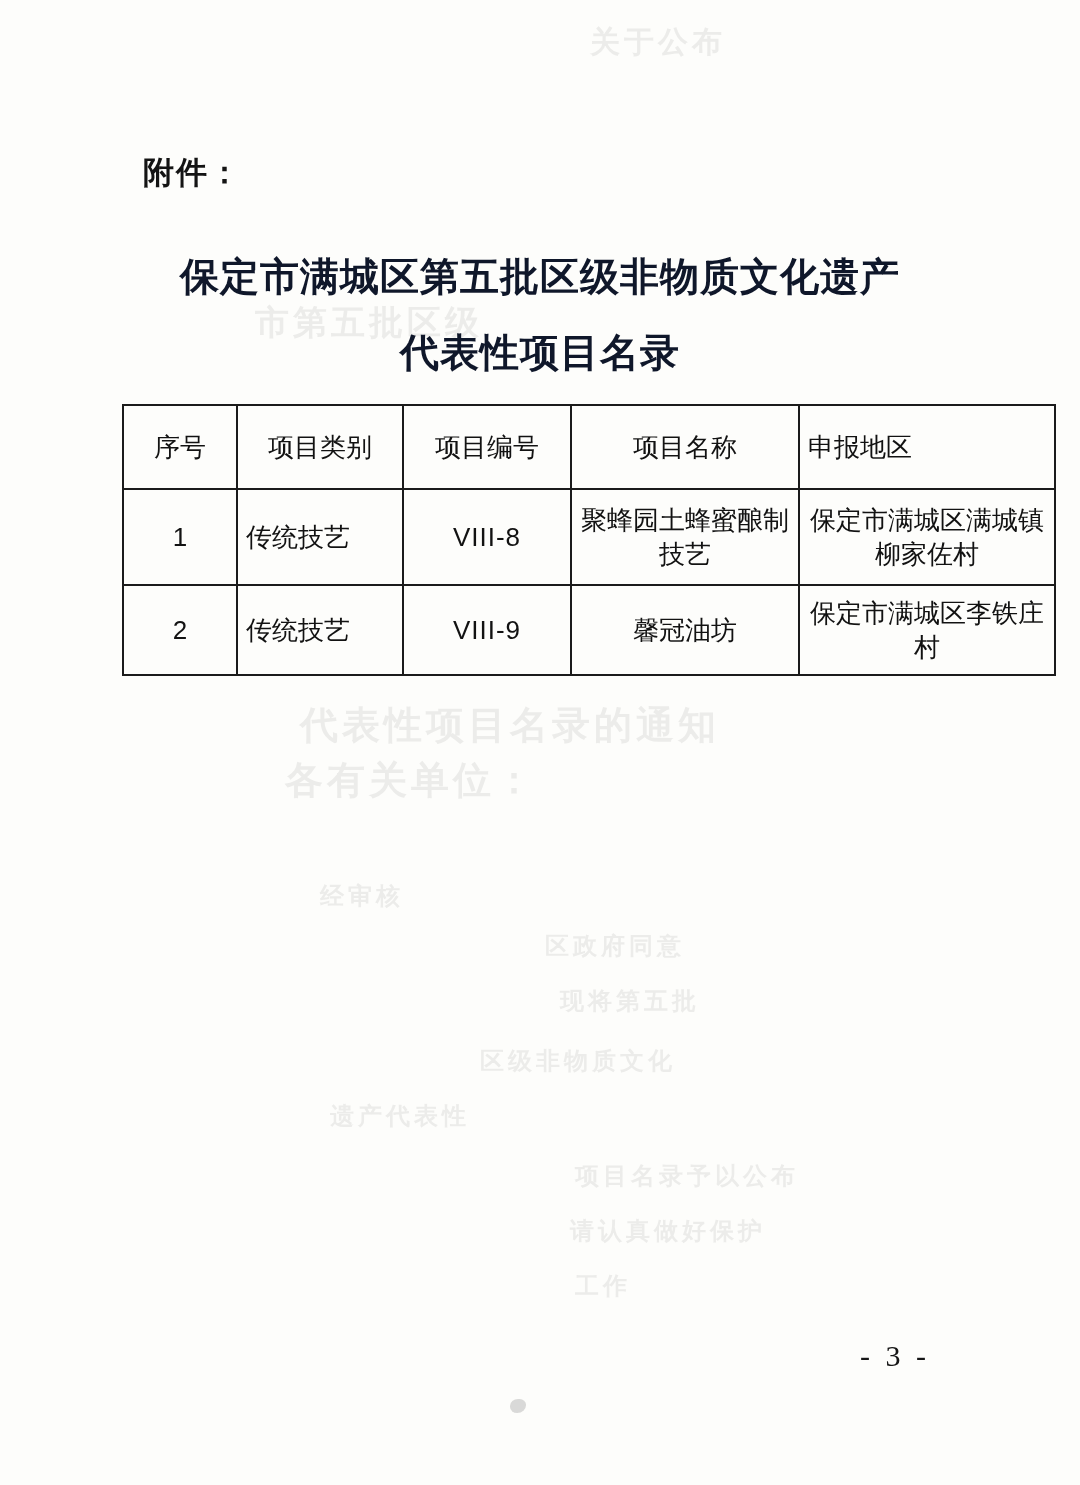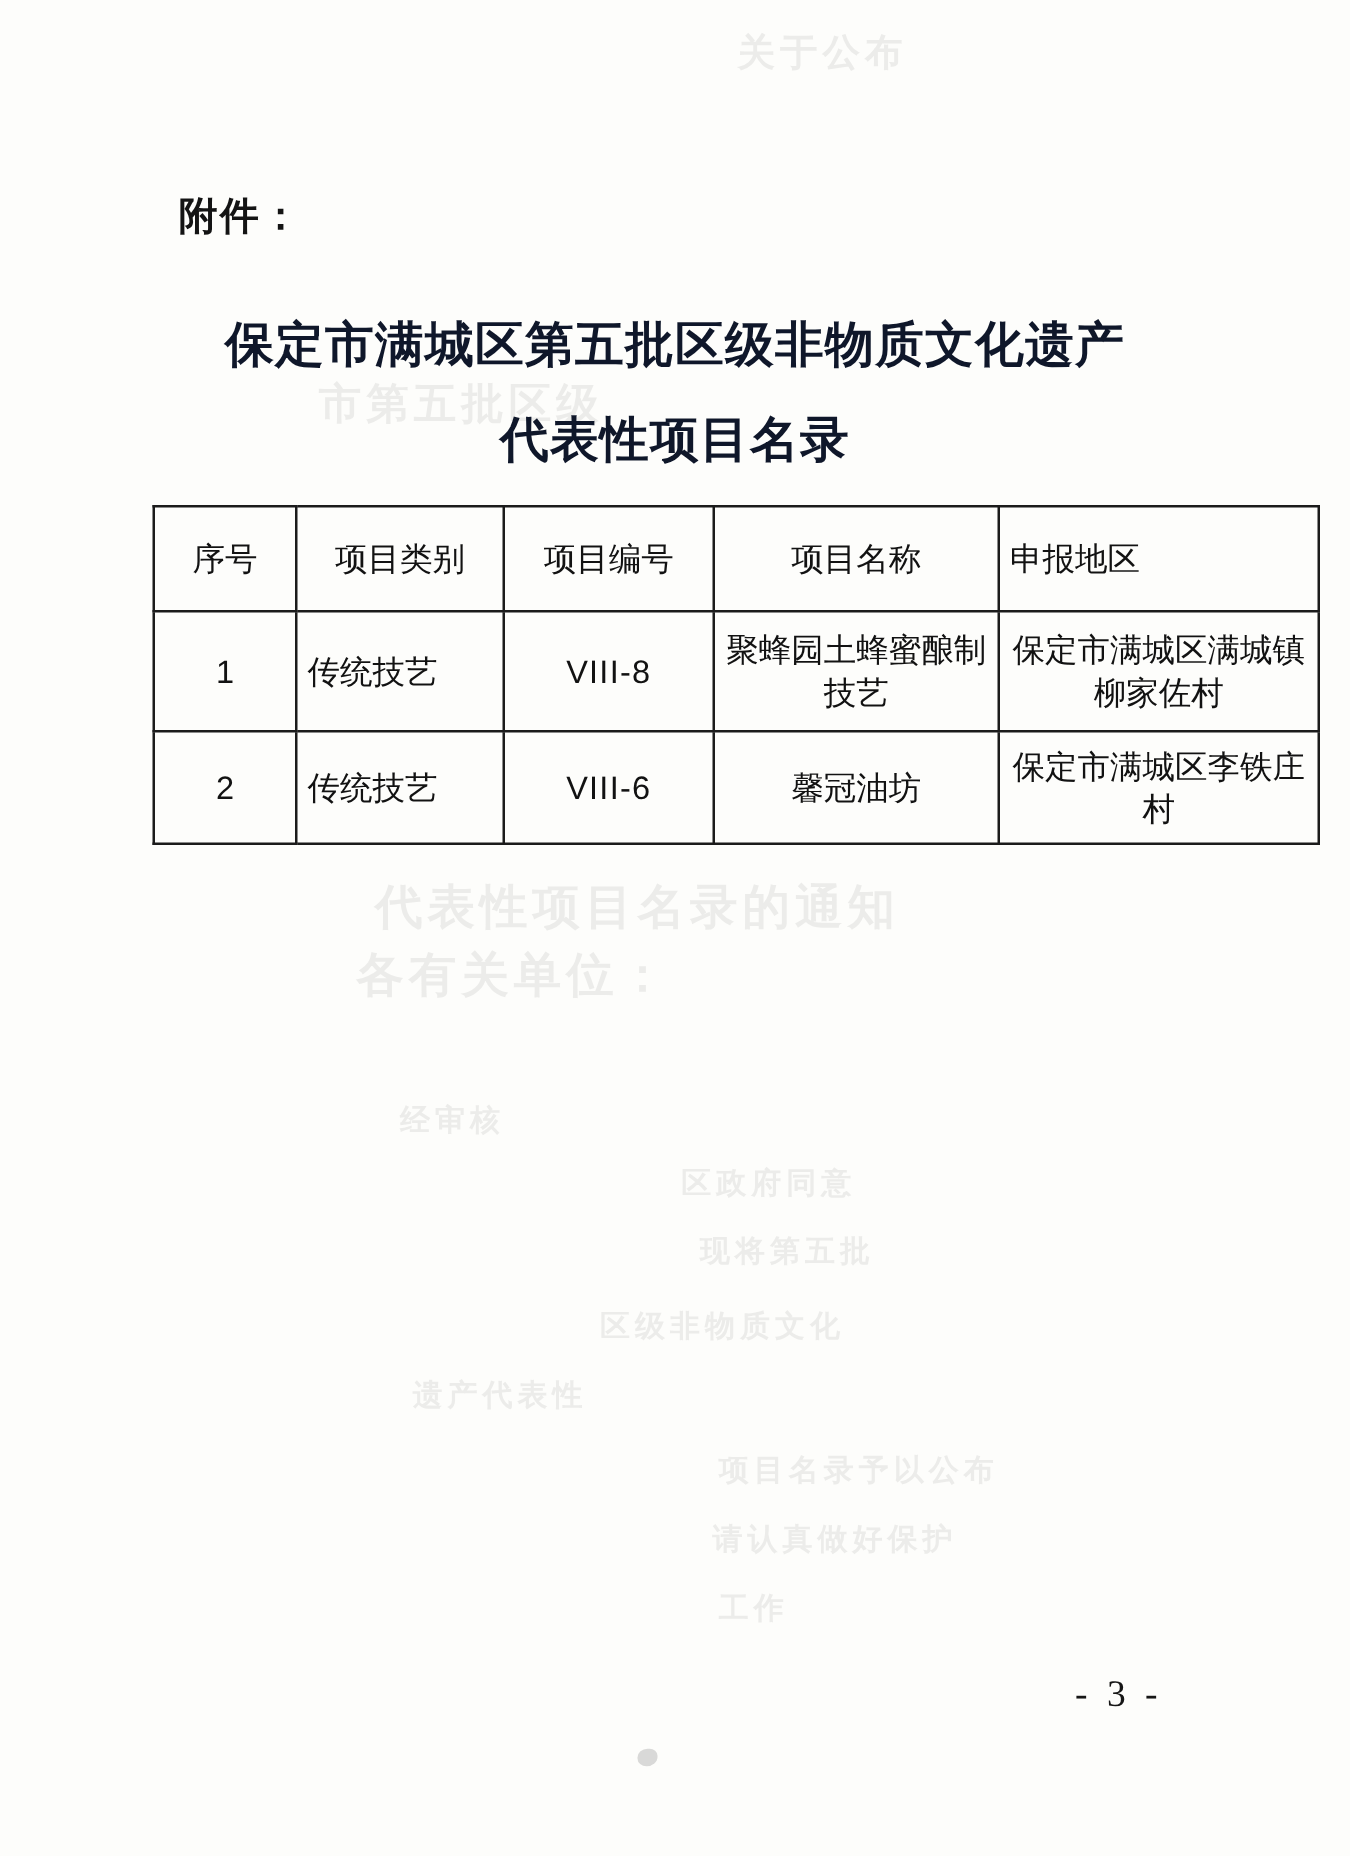--- a/index.html
+++ b/index.html
@@ -165,21 +165,21 @@
       <tr class="row-1">
         <td class="cell-no">1</td>
         <td class="cell-cat">传统技艺</td>
         <td class="cell-code">VIII-8</td>
         <td class="cell-name wrap">聚蜂园土蜂蜜酿制技艺</td>
         <td class="cell-region wrap">保定市满城区满城镇柳家佐村</td>
       </tr>
       <tr class="row-2">
         <td class="cell-no">2</td>
         <td class="cell-cat">传统技艺</td>
-        <td class="cell-code">VIII-6</td>
+        <td class="cell-code">VIII-9</td>
         <td class="cell-name">馨冠油坊</td>
         <td class="cell-region wrap">保定市满城区李铁庄村</td>
       </tr>
     </tbody>
   </table>
 
   <div class="smudge"></div>
 
   <div class="page-number">- 3 -</div>
 

